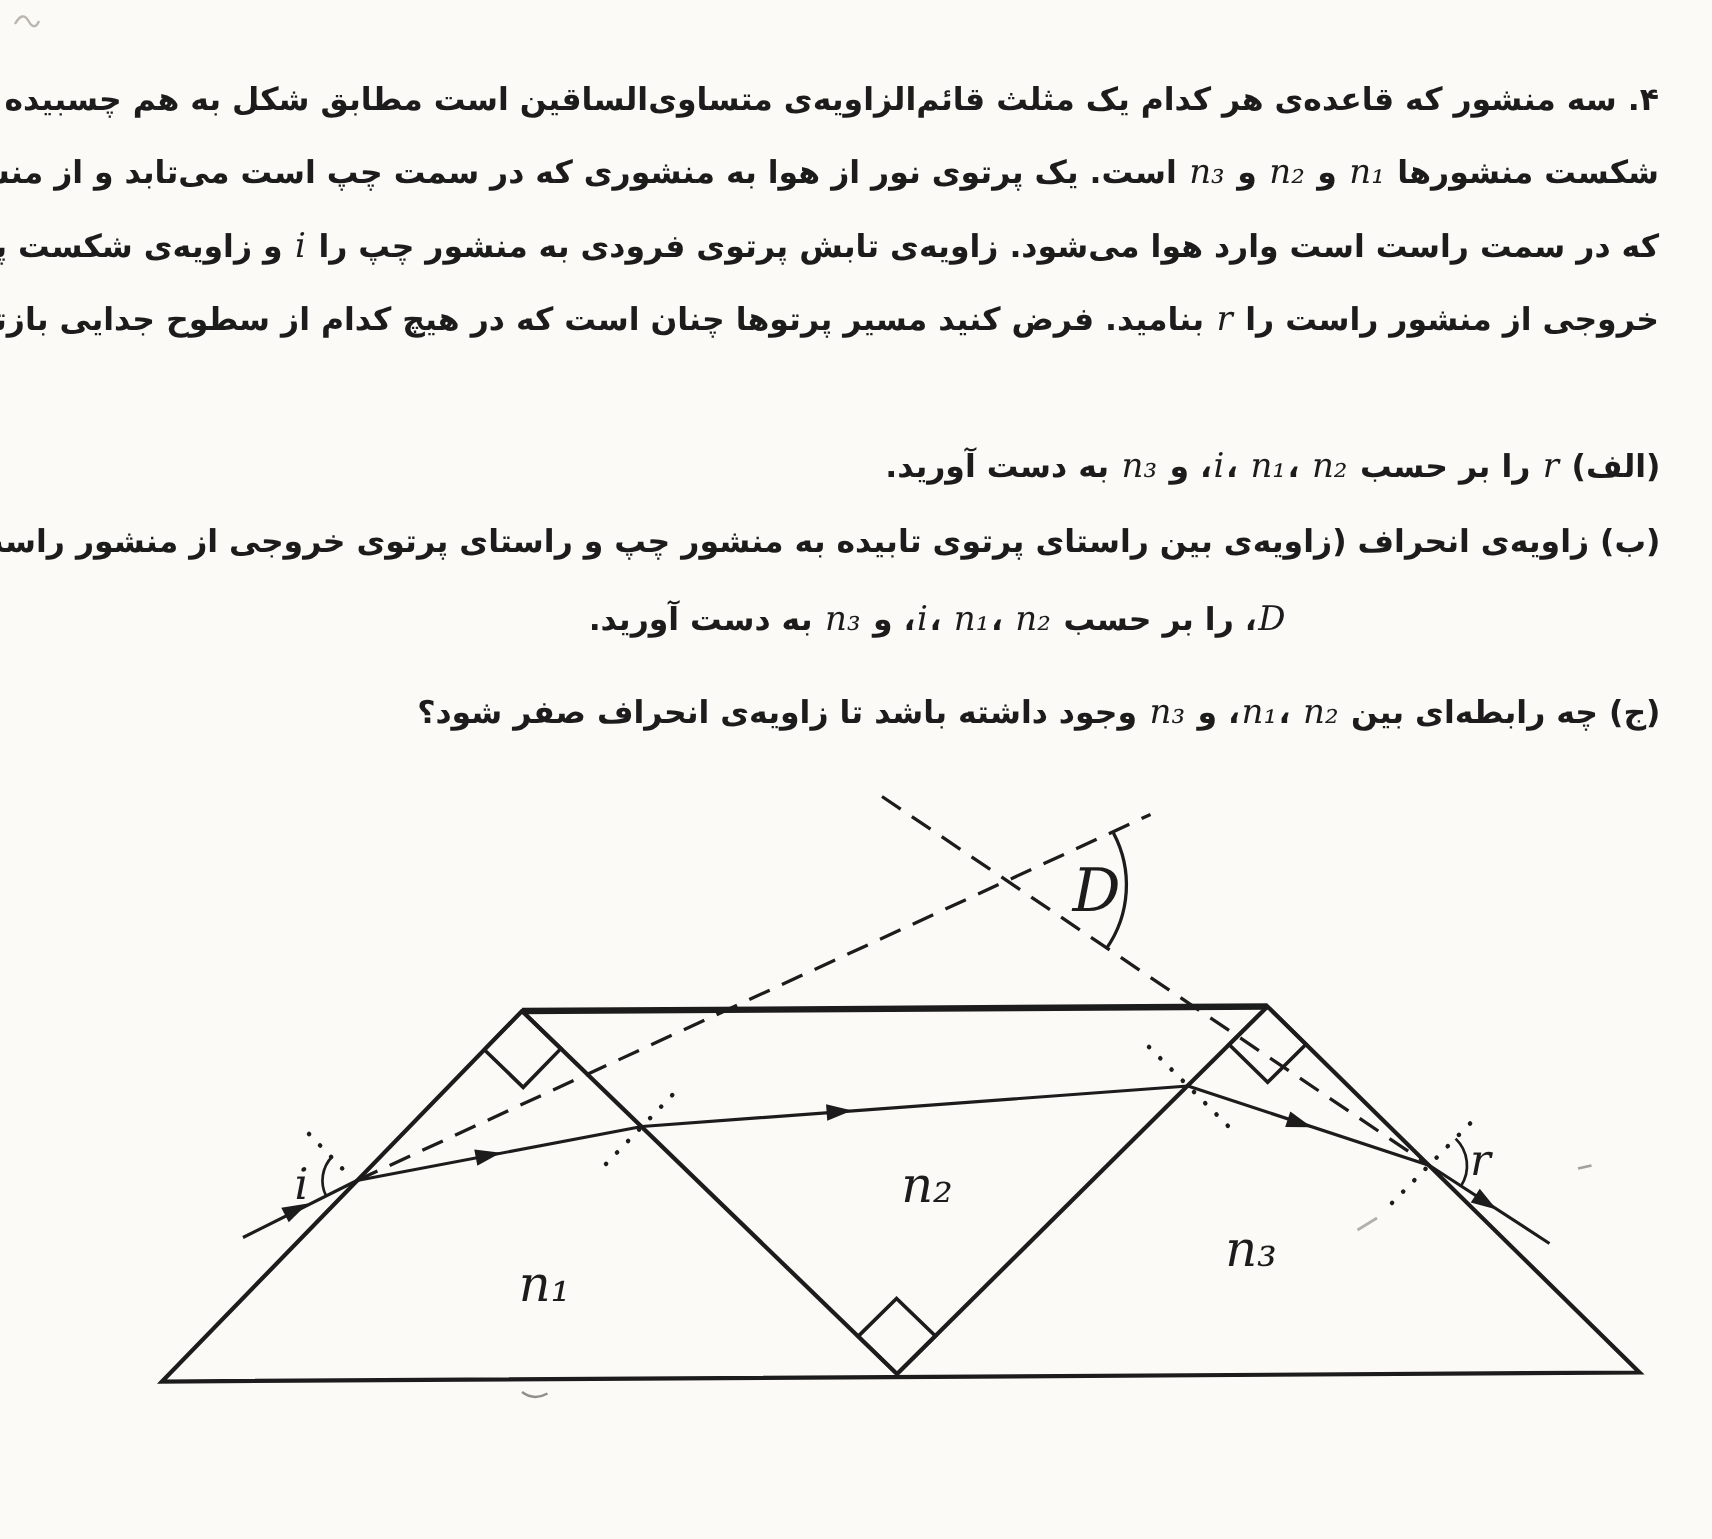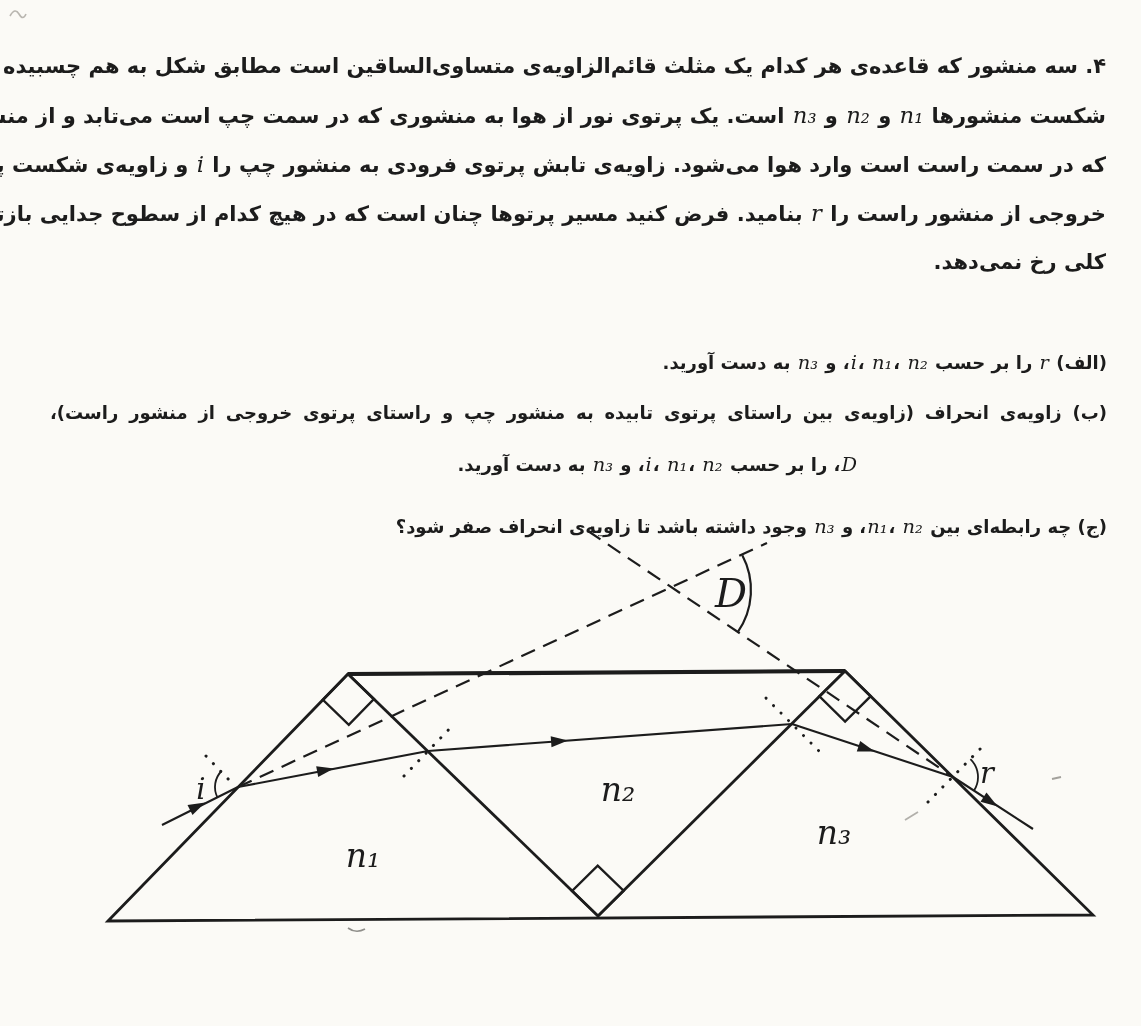--- a/index.html
+++ b/index.html
@@ -12,22 +12,22 @@
     position:absolute;left:50px;top:42px;width:1056px;
     direction:rtl;
     font-size:21px;line-height:49px;font-weight:600;color:#1c1c1c;
   }
   .pline{
     text-align:justify;text-align-last:justify;white-space:nowrap;height:49px;
   }
   .pline.lastline{text-align-last:right;}
   .item{
     position:absolute;direction:rtl;
-    font-size:18px;line-height:46px;font-weight:600;color:#1c1c1c;
-    white-space:nowrap;text-align:right;margin-top:46px;
+    font-size:21px;line-height:34px;font-weight:600;color:#1c1c1c;
+    white-space:nowrap;text-align:right;
   }
   #item-a{top:294px;right:34px;left:34px;}
   #item-b1{top:344px;right:34px;left:50px;text-align:justify;text-align-last:justify;}
   #item-b2{top:396px;right:283px;left:50px;}
   #item-c{top:458px;right:34px;left:20px;}
   .mth{
     font-family:"DejaVu Serif",serif;font-style:italic;font-weight:normal;
     font-size:1.08em;padding:0 1px;
   }
   svg.fig{position:absolute;left:0;top:0;}
@@ -36,21 +36,20 @@
   }
 </style>
 </head>
 <body>
 
 <div class="para">
   <div class="pline">۴. سه منشور که قاعده‌ی هر کدام یک مثلث قائم‌الزاویه‌ی متساوی‌الساقین است مطابق شکل به هم چسبیده اند. ضریب</div>
   <div class="pline">شکست منشورها <span class="mth">n₁</span> و <span class="mth">n₂</span> و <span class="mth">n₃</span> است. یک پرتوی نور از هوا به منشوری که در سمت چپ است می‌تابد و از منشوری</div>
   <div class="pline">که در سمت راست است وارد هوا می‌شود. زاویه‌ی تابش پرتوی فرودی به منشور چپ را <span class="mth">i</span> و زاویه‌ی شکست پرتوی</div>
   <div class="pline">خروجی از منشور راست را <span class="mth">r</span> بنامید. فرض کنید مسیر پرتوها چنان است که در هیچ کدام از سطوح جدایی بازتاب</div>
-  <div class="pline lastline">کلی رخ نمی‌دهد.</div>
 </div>
 
 <div class="item" id="item-a">(الف) <span class="mth">r</span> را بر حسب <span class="mth">i</span>، <span class="mth">n₁</span>، <span class="mth">n₂</span>، و <span class="mth">n₃</span> به دست آورید.</div>
 <div class="item" id="item-b1">(ب) زاویه‌ی انحراف (زاویه‌ی بین راستای پرتوی تابیده به منشور چپ و راستای پرتوی خروجی از منشور راست)،</div>
 <div class="item" id="item-b2"><span class="mth">D</span>، را بر حسب <span class="mth">i</span>، <span class="mth">n₁</span>، <span class="mth">n₂</span>، و <span class="mth">n₃</span> به دست آورید.</div>
 <div class="item" id="item-c">(ج) چه رابطه‌ای بین <span class="mth">n₁</span>، <span class="mth">n₂</span>، و <span class="mth">n₃</span> وجود داشته باشد تا زاویه‌ی انحراف صفر شود؟</div>
 
 <svg class="fig" width="1141" height="1026" viewBox="0 0 1141 1026">
 
   <polygon points="108,921 348,674 845,671 1093,915" fill="none" stroke="#1c1c1c" stroke-width="2.8" stroke-linejoin="miter"></polygon>

